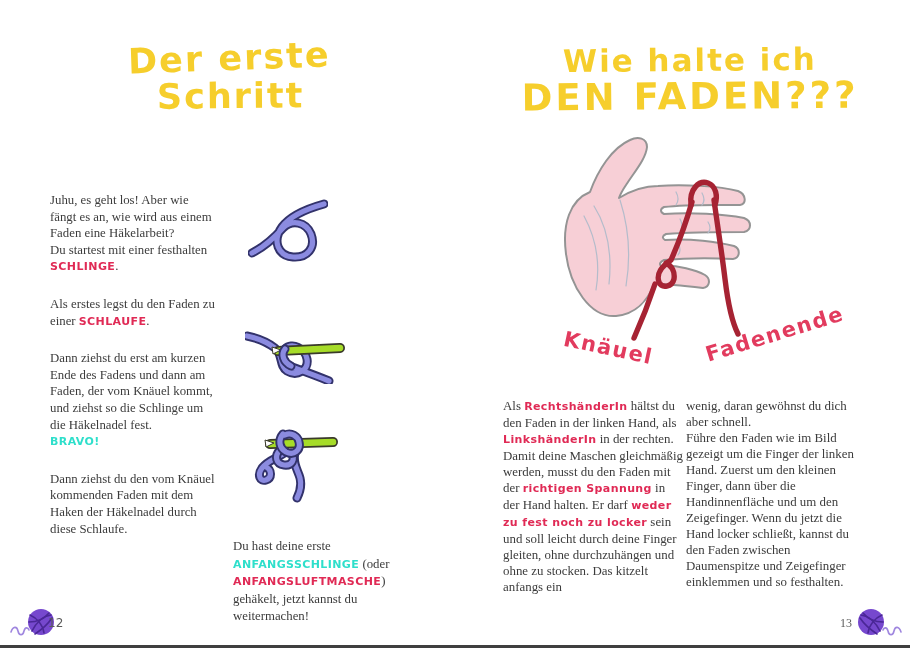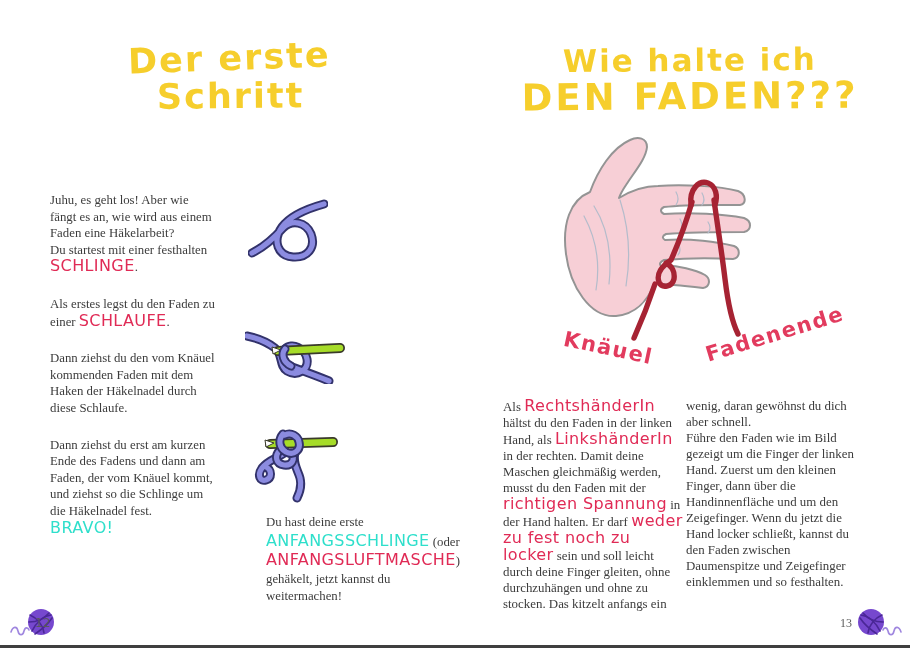--- a/index.html
+++ b/index.html
@@ -17,44 +17,44 @@
   .lt{left:55px;top:40px;width:350px;transform:rotate(-2deg);}
   .lt .l1{font-size:35px;}
   .lt .l2{font-size:35px;transform:rotate(1.5deg);}
   .rt{left:500px;top:44px;width:380px;transform:rotate(-0.5deg);}
   .rt .l1{font-size:31px;}
   .rt .l2{font-size:37px;letter-spacing:3px;}
   
   .body-col{font-size:12.8px;line-height:16.6px;}
   .body-col p{margin:8px 0 20px 0;}
   .left-col{left:50px;top:184px;width:168px;}
-  .caption{left:233px;top:514px;width:205px;line-height:17.6px;font-size:12.8px;margin-left:33px;}
+  .caption{left:233px;top:538px;width:205px;line-height:17.6px;font-size:12.8px;}
   .rcol{top:398px;font-size:12.9px;line-height:16px;}
   .rcol1{left:503px;width:181px;}
   .rcol2{left:686px;width:176px;}
   
   .hl-red,.hl-teal{
-    font-family:"DejaVu Sans",sans-serif;font-weight:400;
-    font-size:16px;letter-spacing:0.4px;
+    font-family:"DejaVu Sans",sans-serif;font-weight:700;
+    font-size:11px;letter-spacing:0.4px;
   }
   .hl-red{color:#e02a55;}
   .hl-teal{color:#2edfcb;}
   
   .yarn-label{
     font-family:"DejaVu Sans",sans-serif;font-weight:700;color:#e23b5e;
     font-size:21px;letter-spacing:1.5px;white-space:nowrap;
   }
   .label-knaeuel{left:563px;top:336px;transform:rotate(12deg);}
   .label-fadenende{left:703px;top:322px;transform:rotate(-17deg);}
   
   .pagenum{
     font-family:"DejaVu Sans",sans-serif;font-size:12px;color:#5a5a5a;
     top:616px;
   }
-  .pn-left{left:35px;}
+  .pn-left{left:48px;}
   .pn-right{left:840px;font-family:Liberation Serif, serif;}
   
   .yarn-o{stroke:#32326b;stroke-width:9;fill:none;stroke-linecap:round;stroke-linejoin:round;}
   .yarn-f{stroke:#8b8be0;stroke-width:5.2;fill:none;stroke-linecap:round;stroke-linejoin:round;}
   .hook-o{stroke:#3a3a2a;stroke-width:10;fill:none;stroke-linecap:round;}
   .hook-f{stroke:#a6dc28;stroke-width:6.5;fill:none;stroke-linecap:round;}
   .redyarn{stroke:#a62333;stroke-width:5.4;fill:none;stroke-linecap:round;}
   .hand-skin{fill:#f7cfd6;stroke:#949494;stroke-width:2;stroke-linejoin:round;}
   .hand-line{stroke:#b4bccb;stroke-width:1.2;fill:none;stroke-linecap:round;}
   .ball-strand{stroke:#4a2796;stroke-width:1.6;fill:none;stroke-linecap:round;}
@@ -67,22 +67,22 @@
 <div class="spread">
 
   <div class="abs title lt">
     <div class="l1">Der erste</div>
     <div class="l2">Schritt</div>
   </div>
 
   <div class="abs body-col left-col">
     <p><span>Juhu, es geht los! Aber wie fängt es an, wie wird aus einem Faden eine Häkelarbeit?</span><br><span>Du startest mit einer festhalten </span><span class="hl-red">SCHLINGE</span><span>.</span></p>
     <p><span>Als erstes legst du den Faden zu einer </span><span class="hl-red">SCHLAUFE</span><span>.</span></p>
+    <p><span>Dann ziehst du erst am kurzen Ende des Fadens und dann am Faden, der vom Knäuel kommt, und ziehst so die Schlinge um die Häkelnadel fest.</span><br><span class="hl-teal">BRAVO!</span></p>
     <p><span>Dann ziehst du den vom Knäuel kommenden Faden mit dem Haken der Häkelnadel durch diese Schlaufe.</span></p>
-    <p><span>Dann ziehst du erst am kurzen Ende des Fadens und dann am Faden, der vom Knäuel kommt, und ziehst so die Schlinge um die Häkelnadel fest.</span><br><span class="hl-teal">BRAVO!</span></p>
   </div>
 
   <svg class="abs" style="left:248px;top:196px;" width="80" height="70" viewBox="0 0 80 70">
     <path class="yarn-o" d="M76,8 C58,13 42,20 34,31 C24,45 30,60 45,61 C60,62 68,51 63,38 C58,26 44,23 35,32 C27,41 18,50 4,57"></path>
     <path class="yarn-f" d="M76,8 C58,13 42,20 34,31 C24,45 30,60 45,61 C60,62 68,51 63,38 C58,26 44,23 35,32 C27,41 18,50 4,57"></path>
   </svg>
 
   <svg class="abs" style="left:245px;top:318px;" width="110" height="66" viewBox="0 0 110 66">
     <path class="yarn-o" d="M2,18 C12,20 22,24 30,30 C38,36 34,48 42,53 C52,59 64,52 62,41 C60,30 47,24 40,31 C34,37 38,46 47,49 C58,53 72,58 84,63"></path>
     <path class="yarn-f" d="M2,18 C12,20 22,24 30,30 C38,36 34,48 42,53 C52,59 64,52 62,41 C60,30 47,24 40,31 C34,37 38,46 47,49 C58,53 72,58 84,63"></path>

